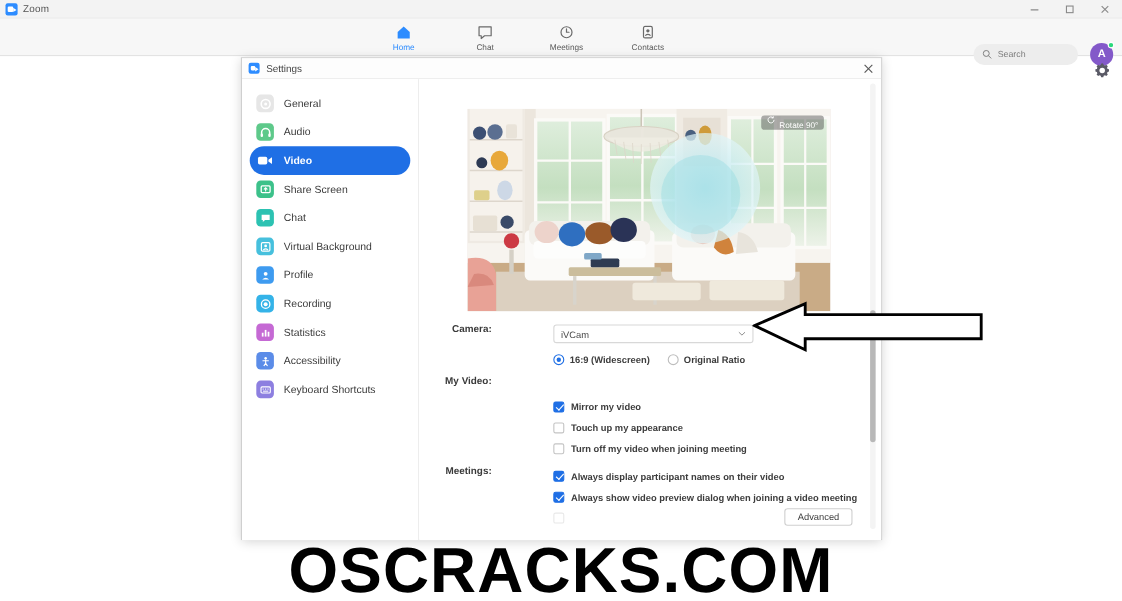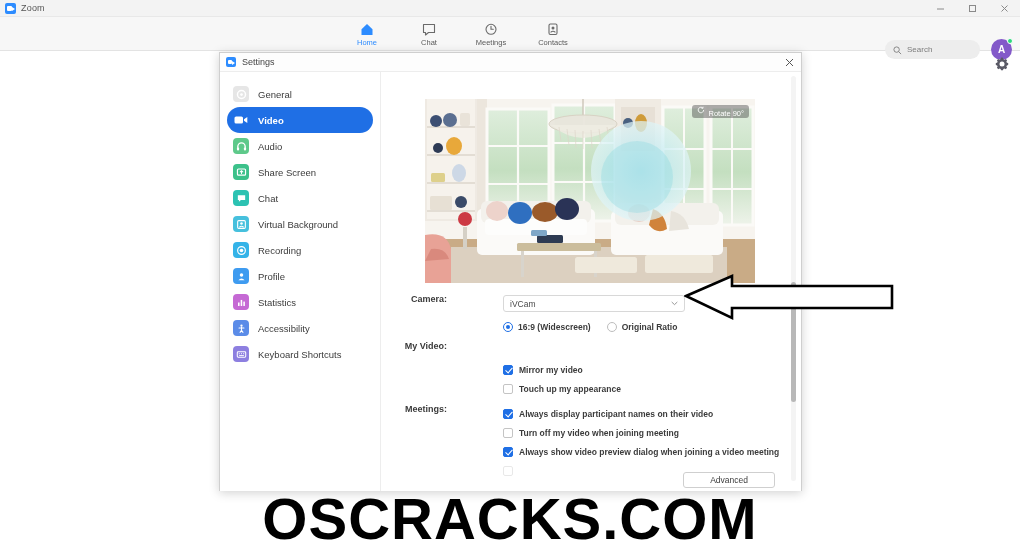--- a/index.html
+++ b/index.html
@@ -36,21 +36,21 @@
     width:32px; height:17px; display:flex; align-items:center; justify-content:center;
     font-size:10px; color:#8a8a8a; line-height:1;
   }
   .os-btn svg { display:block; }
 
   
   .topnav {
     position:absolute; left:0; top:17px; width:1020px; height:34px;
     background:#f7f7f7; border-bottom:1px solid #e3e3e3;
   }
-  .nav-items { position:absolute; left:350px; top:0; height:34px; display:flex; gap:28px; }
+  .nav-items { position:absolute; left:350px; top:0; height:34px; display:flex; gap:40px; }
   .nav-item {
     width:34px; display:flex; flex-direction:column; align-items:center; justify-content:center;
     gap:1px; cursor:pointer;
   }
   .nav-ico { height:15px; display:flex; align-items:center; justify-content:center; }
   .nav-label { font-size:7.5px; color:#5a5a5a; white-space:nowrap; }
   .nav-item.active .nav-label { color:#2d8cff; }
 
   .searchbox {
     position:absolute; right:40px; top:23px; width:95px; height:19px;
@@ -167,21 +167,21 @@
     position:absolute; right:5px; top:4px; width:5px; height:405px;
     background:#f4f4f4; border-radius:3px;
   }
   .scrollthumb {
     position:absolute; left:0; top:206px; width:5px; height:120px;
     background:#b8b8b8; border-radius:3px; cursor:pointer;
   }
 
   .dlg-footer { position:absolute; left:0; bottom:0; width:100%; height:34px; }
   .adv-btn {
-    position:absolute; right:26px; top:16px; height:16px; padding:0 26px;
+    position:absolute; right:26px; top:6px; height:16px; padding:0 11px;
     border:1px solid #cfcfcf; border-radius:3px; background:#fff;
     font-size:8.5px; color:#3c3c3c; display:flex; align-items:center; cursor:pointer;
   }
 
   
   .arrow-anno { position:absolute; left:684px; top:272px; width:212px; height:50px; pointer-events:none; }
 
   
   .watermark {
     position:absolute; left:0; bottom:-2px; width:1020px; text-align:center;
@@ -303,42 +303,42 @@
         <div class="side-item">
           <span class="side-icon" style="background:#e6e6e6">
             <svg width="11" height="11" viewBox="0 0 12 12">
                 <circle cx="6" cy="6" r="4.4" fill="none" stroke="#ffffff" stroke-width="1.6"></circle>
                 <circle cx="6" cy="6" r="1.5" fill="#ffffff"></circle>
               </svg>
           </span>
           <span class="side-label">General</span>
         </div>
 
+        <div class="side-item">
+          <span class="side-icon" style="background:#5ec98a">
+            <svg width="11" height="11" viewBox="0 0 12 12">
+                <path d="M2 8 V6 a4 4 0 0 1 8 0 v2" fill="none" stroke="#fff" stroke-width="1.5"></path>
+                <rect x="1" y="7" width="2.4" height="3.4" rx="1.1" fill="#fff"></rect>
+                <rect x="8.6" y="7" width="2.4" height="3.4" rx="1.1" fill="#fff"></rect>
+              </svg>
+          </span>
+          <span class="side-label">Audio</span>
+        </div>
+
         <div class="side-item active">
           <span class="side-icon" style="background:transparent">
             <svg width="14" height="10" viewBox="0 0 14 10">
                 <rect x="0.5" y="1.5" width="8.5" height="7" rx="1.6" fill="#fff"></rect>
                 <path d="M10 4.2 L13.3 2 v6 L10 5.8 Z" fill="#fff"></path>
               </svg>
           </span>
           <span class="side-label">Video</span>
         </div>
 
         <div class="side-item">
-          <span class="side-icon" style="background:#5ec98a">
-            <svg width="11" height="11" viewBox="0 0 12 12">
-                <path d="M2 8 V6 a4 4 0 0 1 8 0 v2" fill="none" stroke="#fff" stroke-width="1.5"></path>
-                <rect x="1" y="7" width="2.4" height="3.4" rx="1.1" fill="#fff"></rect>
-                <rect x="8.6" y="7" width="2.4" height="3.4" rx="1.1" fill="#fff"></rect>
-              </svg>
-          </span>
-          <span class="side-label">Audio</span>
-        </div>
-
-        <div class="side-item">
           <span class="side-icon" style="background:#3cc18a">
             <svg width="11" height="11" viewBox="0 0 12 12">
                 <rect x="1.6" y="2.2" width="8.8" height="6.6" rx="1" fill="none" stroke="#fff" stroke-width="1.3"></rect>
                 <path d="M6 7.2 V4.2 M4.6 5.4 L6 4 L7.4 5.4" fill="none" stroke="#fff" stroke-width="1.1" stroke-linecap="round"></path>
               </svg>
           </span>
           <span class="side-label">Share Screen</span>
         </div>
 
         <div class="side-item">
@@ -355,37 +355,37 @@
             <svg width="11" height="11" viewBox="0 0 12 12">
                 <rect x="1.8" y="1.8" width="8.4" height="8.4" rx="1.2" fill="none" stroke="#fff" stroke-width="1.2"></rect>
                 <circle cx="6" cy="5" r="1.4" fill="#fff"></circle>
                 <path d="M3.7 9 q2.3-2.2 4.6 0" fill="none" stroke="#fff" stroke-width="1.2"></path>
               </svg>
           </span>
           <span class="side-label">Virtual Background</span>
         </div>
 
         <div class="side-item">
+          <span class="side-icon" style="background:#3e9bf0">
+            <svg width="11" height="11" viewBox="0 0 12 12">
+                <circle cx="6" cy="4.3" r="1.9" fill="#fff"></circle>
+                <path d="M2.6 10 q3.4-3.4 6.8 0" fill="#fff"></path>
+              </svg>
+          </span>
+          <span class="side-label">Profile</span>
+        </div>
+
+        <div class="side-item">
           <span class="side-icon" style="background:#34b3e8">
             <svg width="11" height="11" viewBox="0 0 12 12">
                 <circle cx="6" cy="6" r="4.2" fill="none" stroke="#fff" stroke-width="1.3"></circle>
                 <circle cx="6" cy="6" r="2" fill="#fff"></circle>
               </svg>
           </span>
           <span class="side-label">Recording</span>
-        </div>
-
-        <div class="side-item">
-          <span class="side-icon" style="background:#3e9bf0">
-            <svg width="11" height="11" viewBox="0 0 12 12">
-                <circle cx="6" cy="4.3" r="1.9" fill="#fff"></circle>
-                <path d="M2.6 10 q3.4-3.4 6.8 0" fill="#fff"></path>
-              </svg>
-          </span>
-          <span class="side-label">Profile</span>
         </div>
 
         <div class="side-item">
           <span class="side-icon" style="background:#c569d4">
             <svg width="11" height="11" viewBox="0 0 12 12">
                 <rect x="2.2" y="6" width="1.7" height="3.8" fill="#fff"></rect>
                 <rect x="5.1" y="3.2" width="1.7" height="6.6" fill="#fff"></rect>
                 <rect x="8" y="5" width="1.7" height="4.8" fill="#fff"></rect>
               </svg>
           </span>
@@ -599,36 +599,36 @@
           <div class="row">
             <div class="row-label"></div>
             <div class="row-field">
               <div class="check-row">
                 <span class="cb"></span>
                 <span class="opt-label">Touch up my appearance</span>
               </div>
             </div>
           </div>
 
+          <div class="row">
+            <div class="row-label"></div>
+            <div class="row-field">
+              <div class="check-row">
+                <span class="cb"></span>
+                <span class="opt-label">Turn off my video when joining meeting</span>
+              </div>
+            </div>
+          </div>
+
           <div class="row" style="margin-top:6px">
             <div class="row-label">Meetings:</div>
             <div class="row-field">
               <div class="check-row">
                 <span class="cb on"></span>
                 <span class="opt-label">Always display participant names on their video</span>
-              </div>
-            </div>
-          </div>
-
-          <div class="row">
-            <div class="row-label"></div>
-            <div class="row-field">
-              <div class="check-row">
-                <span class="cb"></span>
-                <span class="opt-label">Turn off my video when joining meeting</span>
               </div>
             </div>
           </div>
 
           <div class="row">
             <div class="row-label"></div>
             <div class="row-field">
               <div class="check-row">
                 <span class="cb on"></span>
                 <span class="opt-label">Always show video preview dialog when joining a video meeting</span>

